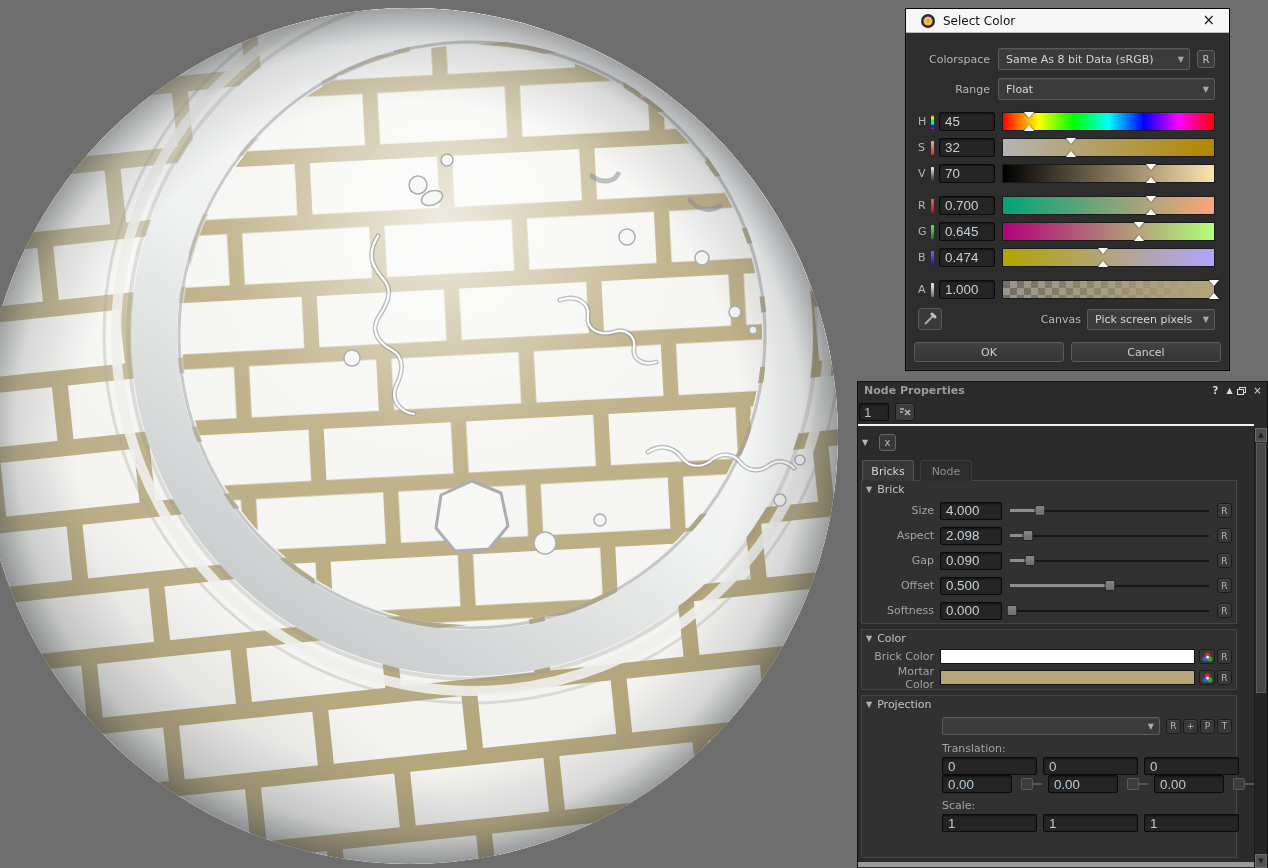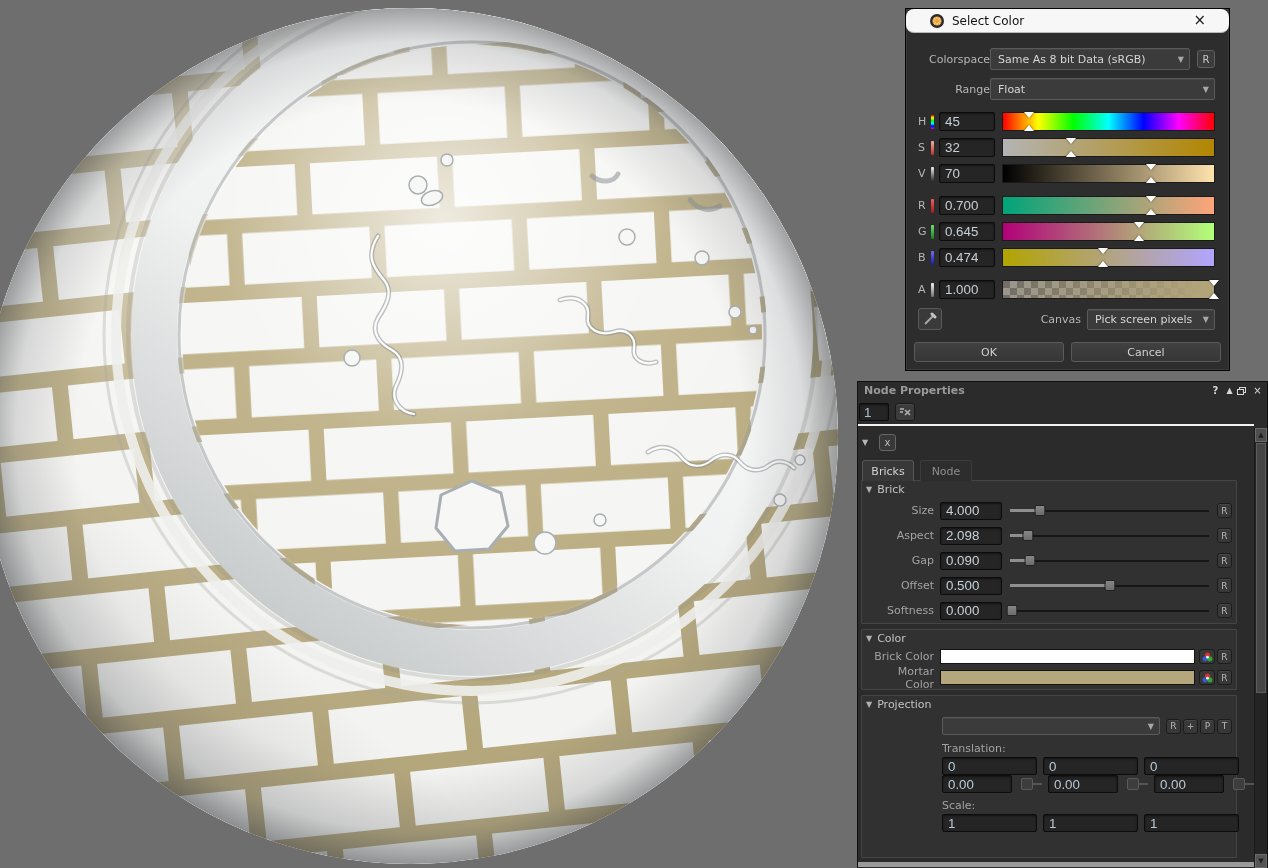--- a/index.html
+++ b/index.html
@@ -17,28 +17,27 @@
 
   
   .dlg {
     position:absolute; left:905px; top:8px; width:325px; height:363px;
     background:#2d2d2d; border:1px solid #050505;
     box-shadow:0 0 0 1px #3a3a3a inset;
     display:flex; flex-direction:column;
   }
   .dlg-titlebar {
     height:24px; background:#f7f7f7; border-bottom:1px solid #b9b9b9;
-    display:flex; align-items:center; padding:0 23px; color:#111;
+    display:flex; align-items:center; padding:0 14px; color:#111;
     font-size:12px;
-    border-radius:8px;
   }
   .dlg-title { margin-left:7px; }
   .dlg-close { margin-left:auto; color:#222; font-size:15px; line-height:1; cursor:default; }
   .dlg-row { display:flex; align-items:center; padding:0 14px 0 12px; }
-  .dlg-label { width:72px; text-align:right; color:#b5b5b5; flex:none; }
+  .dlg-label { width:72px; text-align:right; margin-right:8px; color:#b5b5b5; flex:none; }
   .dropdown {
     position:relative; height:22px; background:#3b3b3b; border:1px solid #5a5a5a;
     border-radius:2px; color:#d5d5d5; display:flex; align-items:center;
     padding:0 18px 0 7px; box-shadow:inset 0 1px 0 rgba(255,255,255,.05);
     white-space:nowrap; overflow:hidden;
   }
   .dd-arrow {
     position:absolute; right:5px; top:50%; transform:translateY(-50%);
     font-size:8px; color:#a8a8a8;
   }

